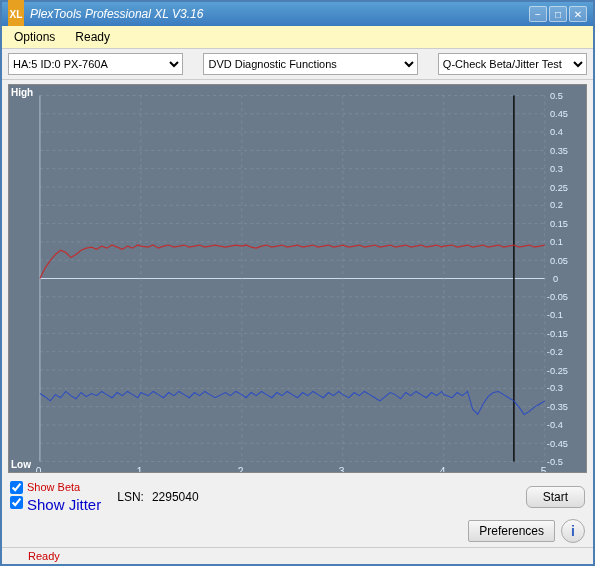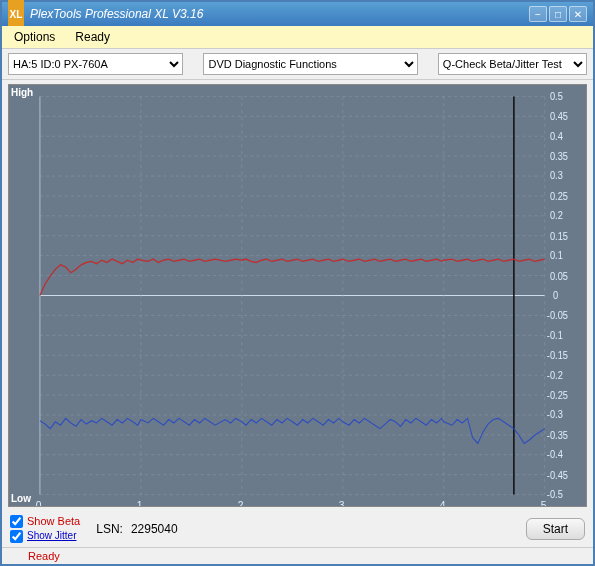--- a/index.html
+++ b/index.html
@@ -138,21 +138,21 @@
       display: flex;
       align-items: flex-start;
       gap: 4px;
     }
     .checkbox-row input[type=checkbox] {
       width: 13px;
       height: 13px;
       cursor: pointer;
     }
     .check-label-beta { color: #cc0000; font-size: 11px; }
-    .check-label-jitter { color: #0000cc; font-size: 10px; text-decoration: underline; }
+    .check-label-jitter { color: #0000cc; font-size: 15px; }
     .lsn-group {
       display: flex;
       align-items: center;
       gap: 8px;
       font-size: 12px;
     }
     .spacer { flex: 1; }
     .btn-start {
       padding: 3px 16px;
       border: 1px solid #aaa;
@@ -360,17 +360,21 @@
         <span class="check-label-jitter">Show Jitter</span>
       </div>
     </div>
     <div class="lsn-group">
       <span>LSN:</span>
       <span>2295040</span>
     </div>
     <div class="spacer"></div>
     <button class="btn-start">Start</button>
   </div>
+  <div style="display:flex; align-items:center; justify-content:flex-end; padding: 2px 8px 4px; gap:6px;">
+    <button class="btn-prefs">Preferences</button>
+    <div class="btn-info">i</div>
+  </div>
 
   <div class="status-bar">
     <span>Ready</span>
   </div>
 </div>
 
 </body></html>

